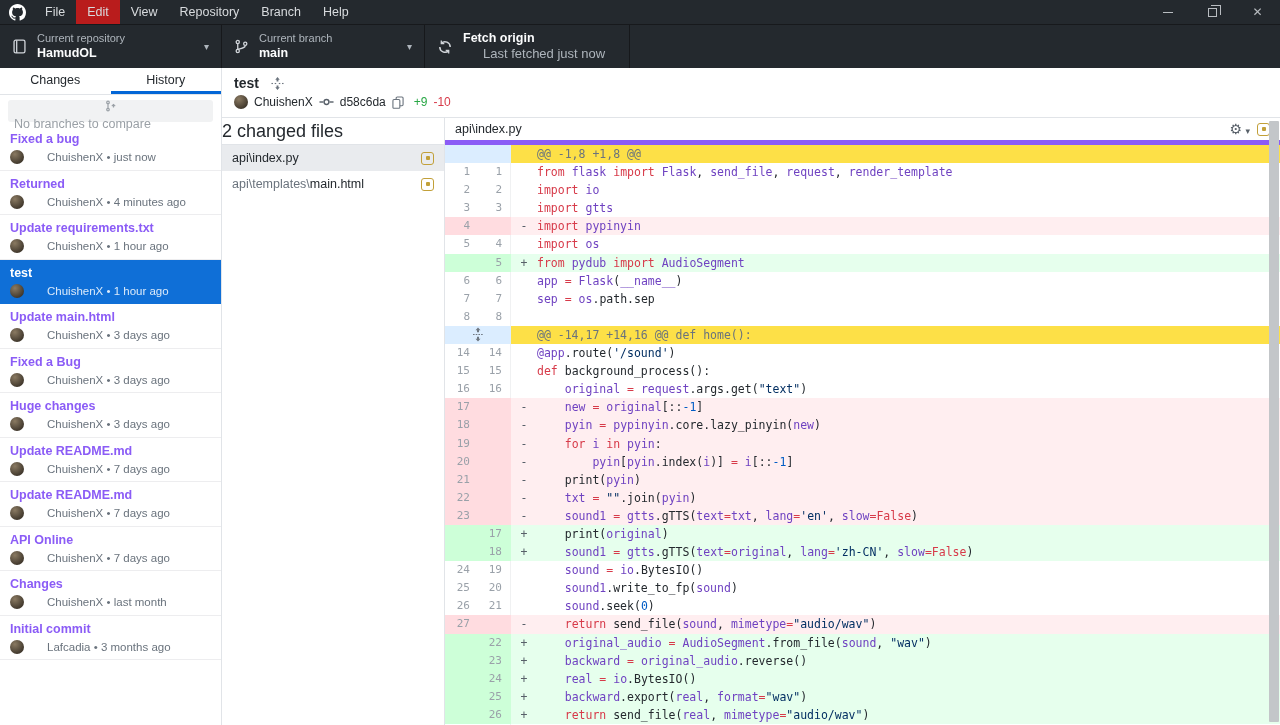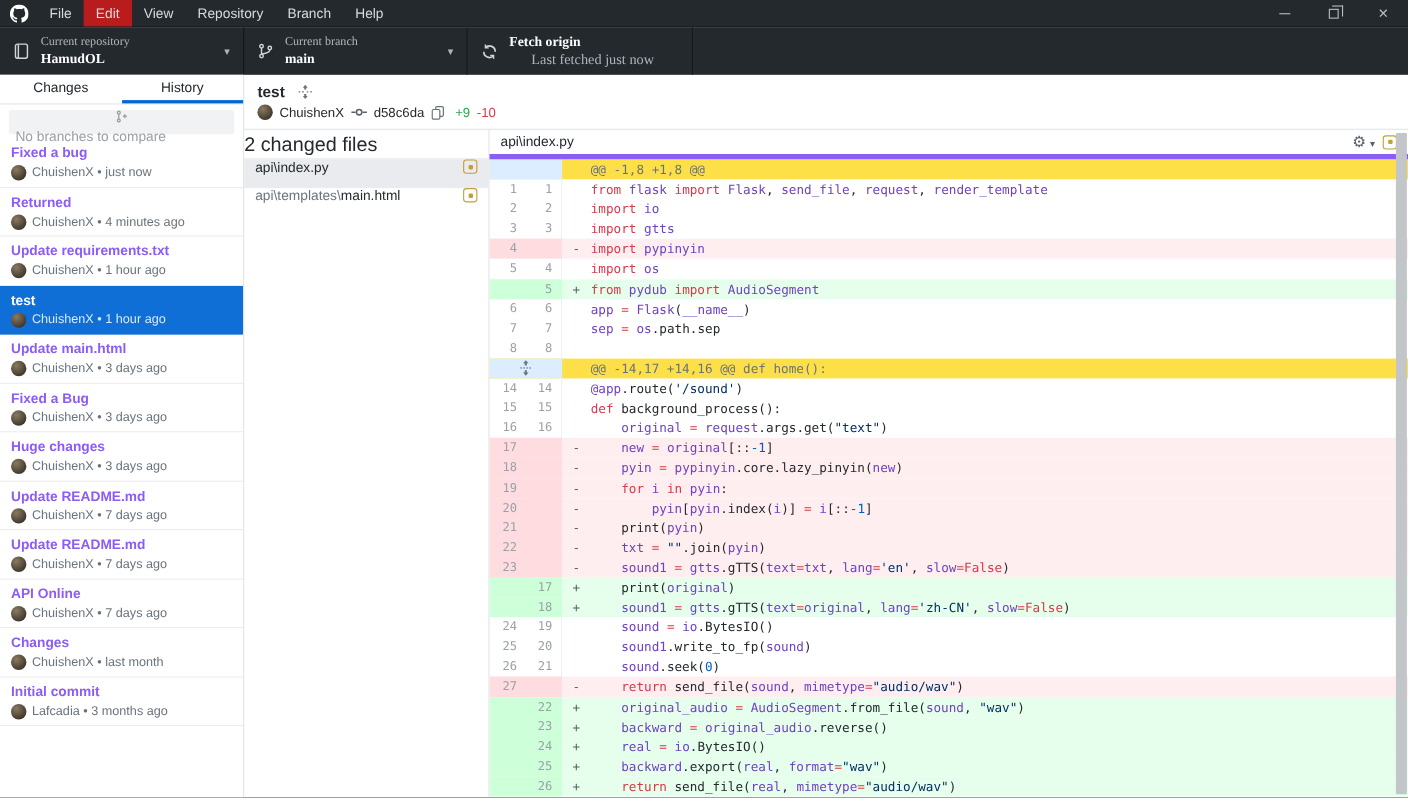--- a/index.html
+++ b/index.html
@@ -11,21 +11,21 @@
   .logo { width:34px; display:flex; justify-content:center; align-items:center; }
   .menu-item { padding:0 11px; height:100%; display:flex; align-items:center; font-size:12.5px; color:#d8dbde; cursor:default; }
   .menu-item.active { background:#b91c1c; }
   .win-controls { margin-left:auto; display:flex; height:100%; }
   .win-btn { width:45px; height:100%; display:flex; align-items:center; justify-content:center; color:#b9bdc1; font-size:12px; }
   .max-glyph { width:9px; height:9px; border:1px solid #b9bdc1; position:relative; }
   .max-glyph::before { content:""; position:absolute; left:1.5px; top:-3.5px; width:9px; height:9px; border:1px solid #b9bdc1; border-left:none; border-bottom:none; }
   .min-glyph { width:10px; height:1px; background:#b9bdc1; }
 
   
-  .toolbar { height:43px; background:#24292e; display:flex; flex-shrink:0;font-family:Liberation Serif, serif; }
+  .toolbar { height:43px; background:#24292e; display:flex; flex-shrink:0; }
   .tb-section { display:flex; align-items:center; padding:0 12px; border-right:1px solid #16181b; cursor:default; }
   .tb-repo { width:222px; }
   .tb-branch { width:203px; }
   .tb-fetch { width:205px; }
   .tb-texts { margin-left:10px; display:flex; flex-direction:column; line-height:1.25; min-width:0; }
   .tb-label { font-size:11px; color:#aeb5bc; }
   .tb-value { font-size:12.5px; font-weight:700; color:#fbfcfd; }
   .tb-sub { font-size:13px; color:#aeb5bc;padding-left:20px; }
   .tb-caret { margin-left:auto; color:#aeb5bc; font-size:10px; }
 
@@ -37,40 +37,40 @@
   .tabs { height:27px; display:flex; border-bottom:1px solid #e1e4e8; flex-shrink:0; }
   .tab { flex:1; text-align:center; line-height:25px; font-size:12.5px; color:#24292e; position:relative; cursor:default; }
   .tab.active::after { content:""; position:absolute; left:0; right:0; bottom:0; height:3px; background:#0366d6; }
   .filter-row { padding:5px 8px 4px; flex-shrink:0; }
   .filter-box { height:22px; background:#f1f2f3; border-radius:3px; display:flex; align-items:center; padding:0 6px; gap:5px;flex-direction:column; }
   .filter-box input { border:none; background:transparent; outline:none; font-size:12.5px; color:#6a737d; width:100%; font-family:inherit; }
   .filter-box input::placeholder { color:#9aa0a6; }
   .commit-list { flex:1; overflow:hidden; }
   .commit-item { height:44.5px; border-bottom:1px solid #ededef; padding:6px 10px 0; cursor:default; }
   .commit-title { font-size:12.5px; font-weight:700; color:#8b5cf6; margin-bottom:4px; white-space:nowrap; overflow:hidden; }
-  .commit-meta { font-size:11.5px; color:#6a737d; display:flex; align-items:center; gap:5px; white-space:nowrap; }
+  .commit-meta { font-size:11.5px; color:#6a737d; display:flex; align-items:center; gap:23px; white-space:nowrap; }
   .avatar { width:14px; height:14px; border-radius:50%; background:radial-gradient(circle at 35% 30%, #8a7a62, #262019); flex-shrink:0; }
   .commit-item.selected { background:#0f6fd7; border-bottom-color:#0f6fd7; }
   .commit-item.selected .commit-title { color:#fff; }
   .commit-item.selected .commit-meta { color:rgba(255,255,255,.85); }
 
   
   .main { flex:1; display:flex; flex-direction:column; min-width:0; }
   .commit-head { height:50px; border-bottom:1px solid #e1e4e8; padding:7px 12px 0; flex-shrink:0; }
   .ch-title-row { display:flex; align-items:center; gap:12px; }
   .ch-title { font-size:14px; font-weight:700; color:#24292e; }
   .ch-meta-row { display:flex; align-items:center; gap:6px; margin-top:4px; font-size:12px; color:#24292e; }
   .additions { color:#28a745; margin-left:4px; }
   .deletions { color:#d73a49; }
   .main-body { flex:1; display:flex; min-height:0; }
 
   
   .filelist { width:223px; flex-shrink:0; border-right:1px solid #e1e4e8; display:flex; flex-direction:column; }
   .filelist-header { height:27px; line-height:26px; text-align:left; border-bottom:1px solid #e1e4e8; font-size:18px; color:#24292e; flex-shrink:0; }
-  .file-row { height:26px; display:flex; padding:0 10px; font-size:12.5px; cursor:default; }
+  .file-row { height:26px; display:flex; align-items:center; padding:0 10px; font-size:12.5px; cursor:default; }
   .file-row.selected { background:#e9ebee; }
   .file-dir { color:#6a737d; }
   .file-row.selected .file-dir { color:#24292e; }
   .file-name { color:#24292e; }
   .status-mod { margin-left:auto; width:13px; height:13px; border:1.5px solid #c2a039; border-radius:3px; position:relative; flex-shrink:0; }
   .status-mod::after { content:""; position:absolute; left:50%; top:50%; width:4px; height:4px; margin:-2px 0 0 -2px; border-radius:1px; background:#c2a039; }
 
   
   .diffpanel { flex:1; display:flex; flex-direction:column; min-width:0; position:relative; }
   .diff-header { height:27px; border-bottom:5px solid #8b5cf6; display:flex; align-items:center; padding:0 10px; font-size:12.5px; color:#24292e; flex-shrink:0; }

